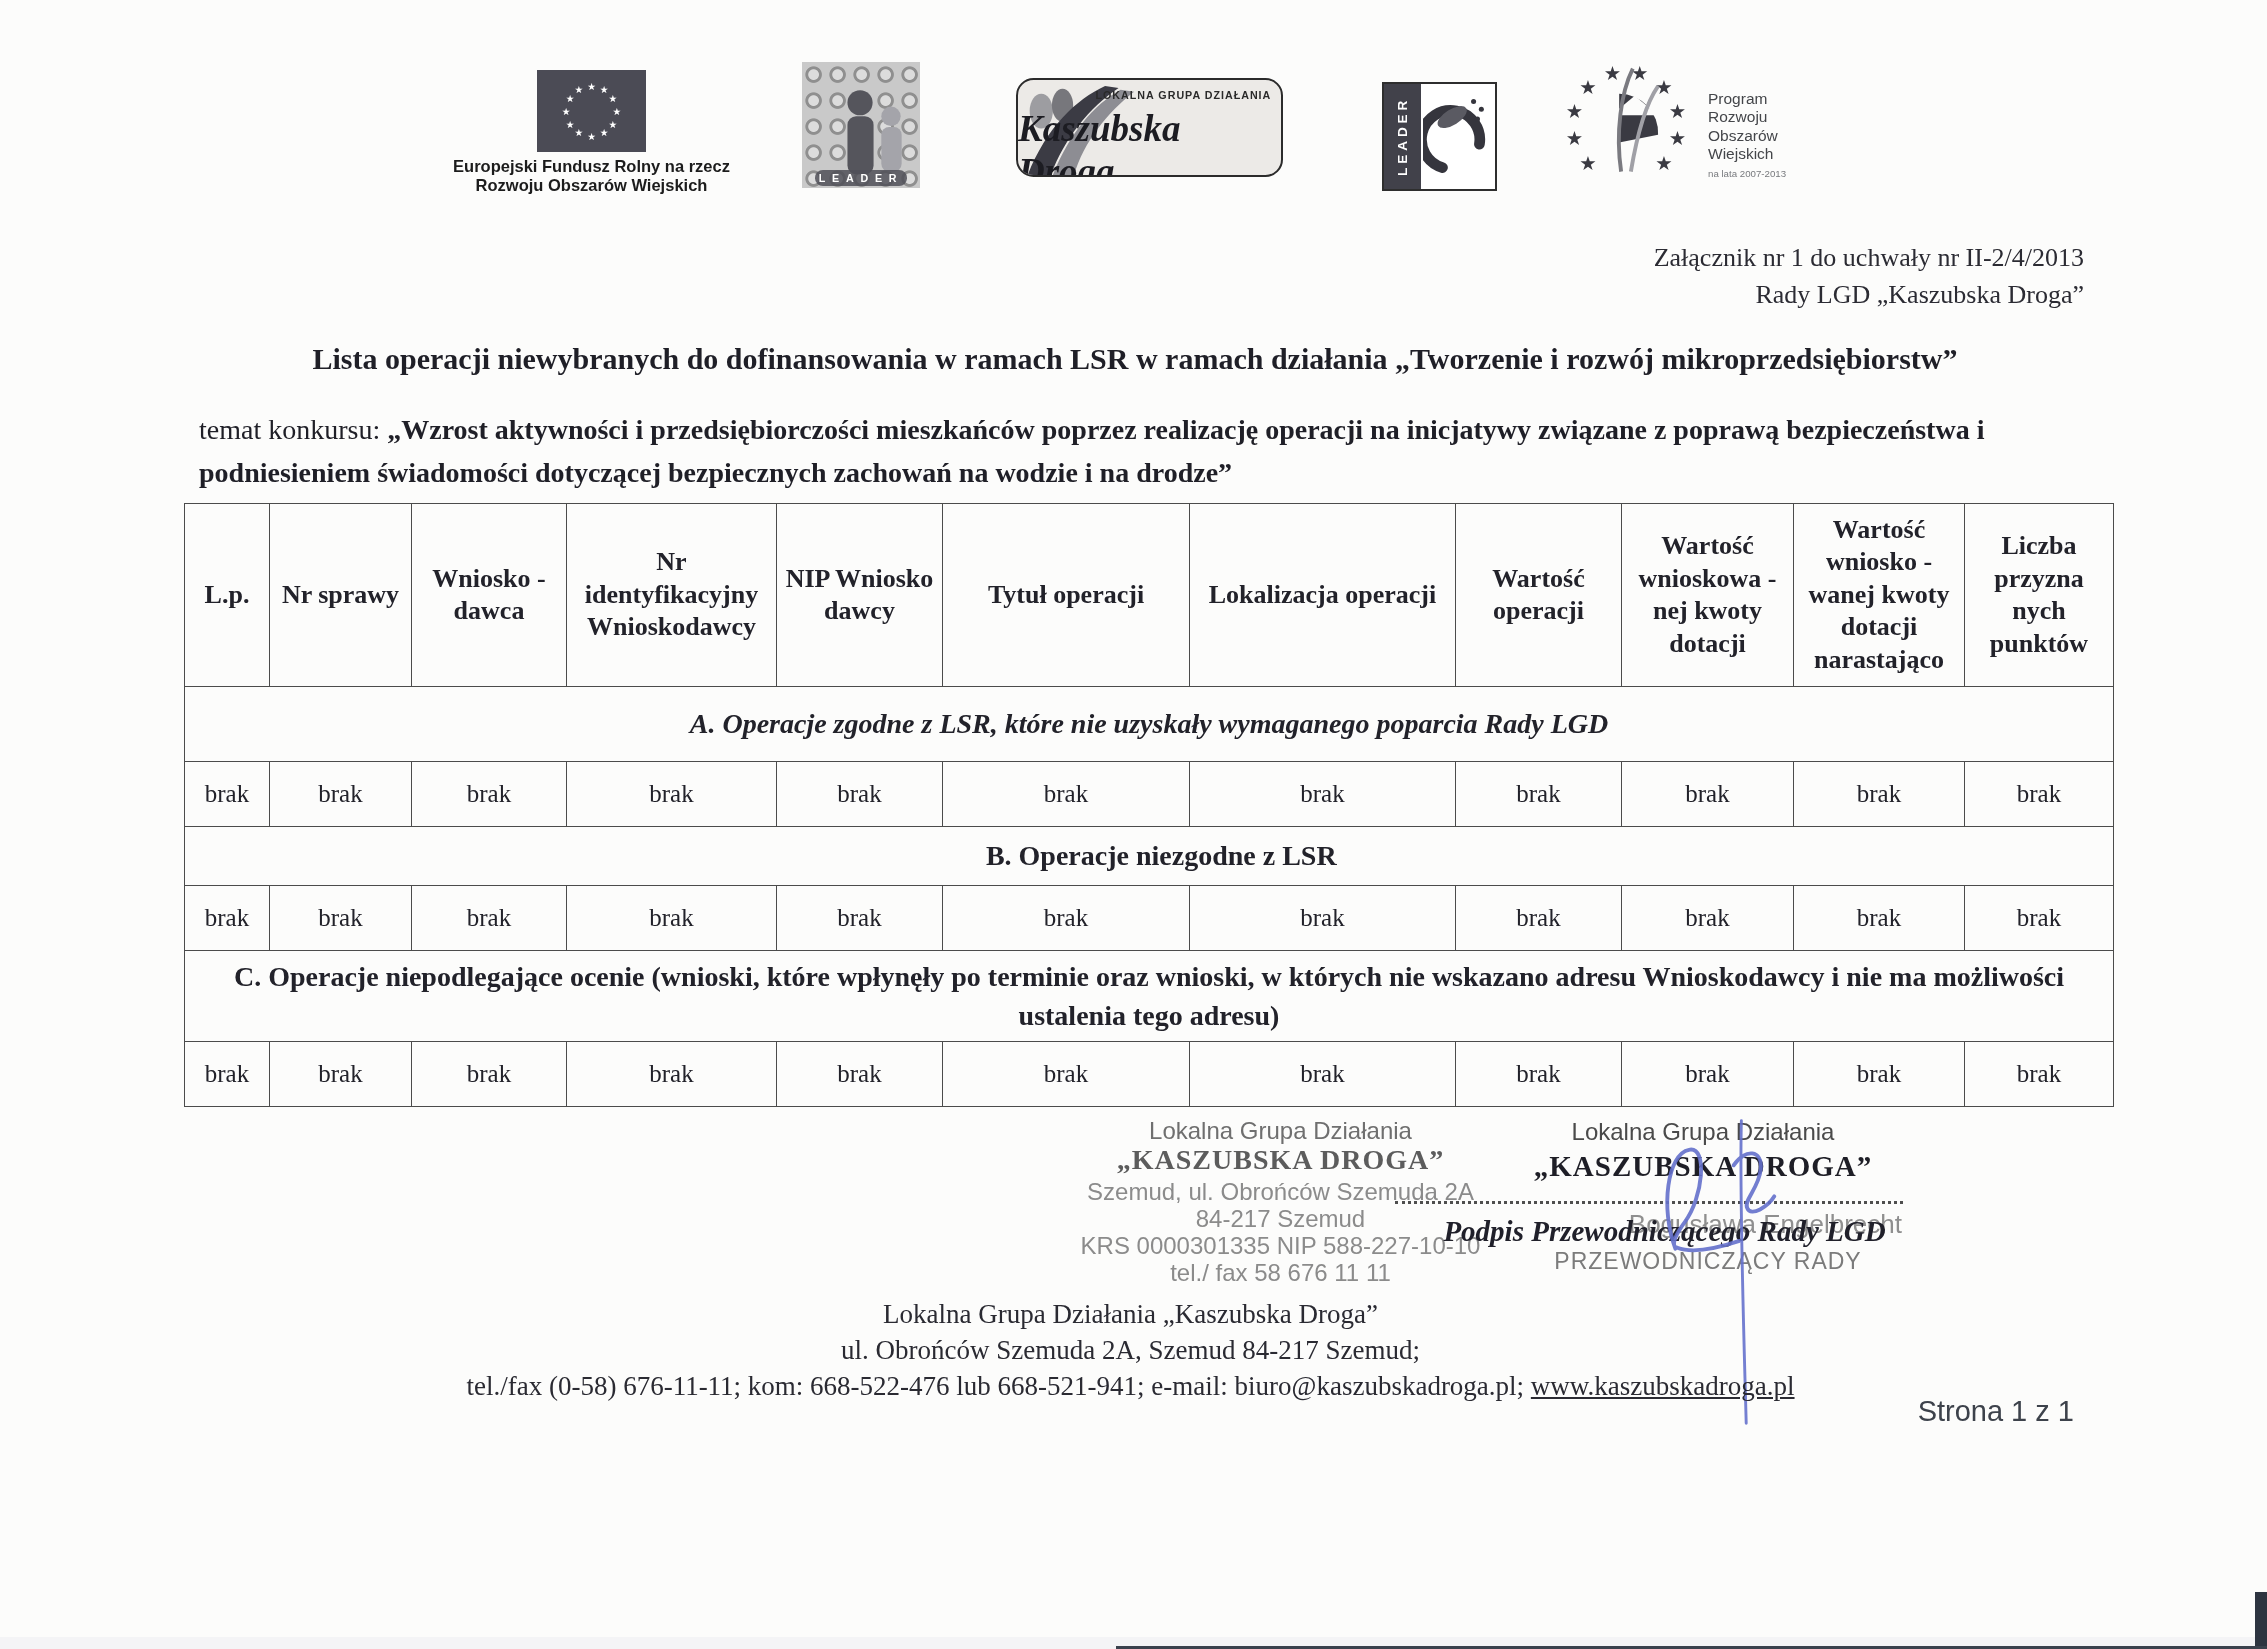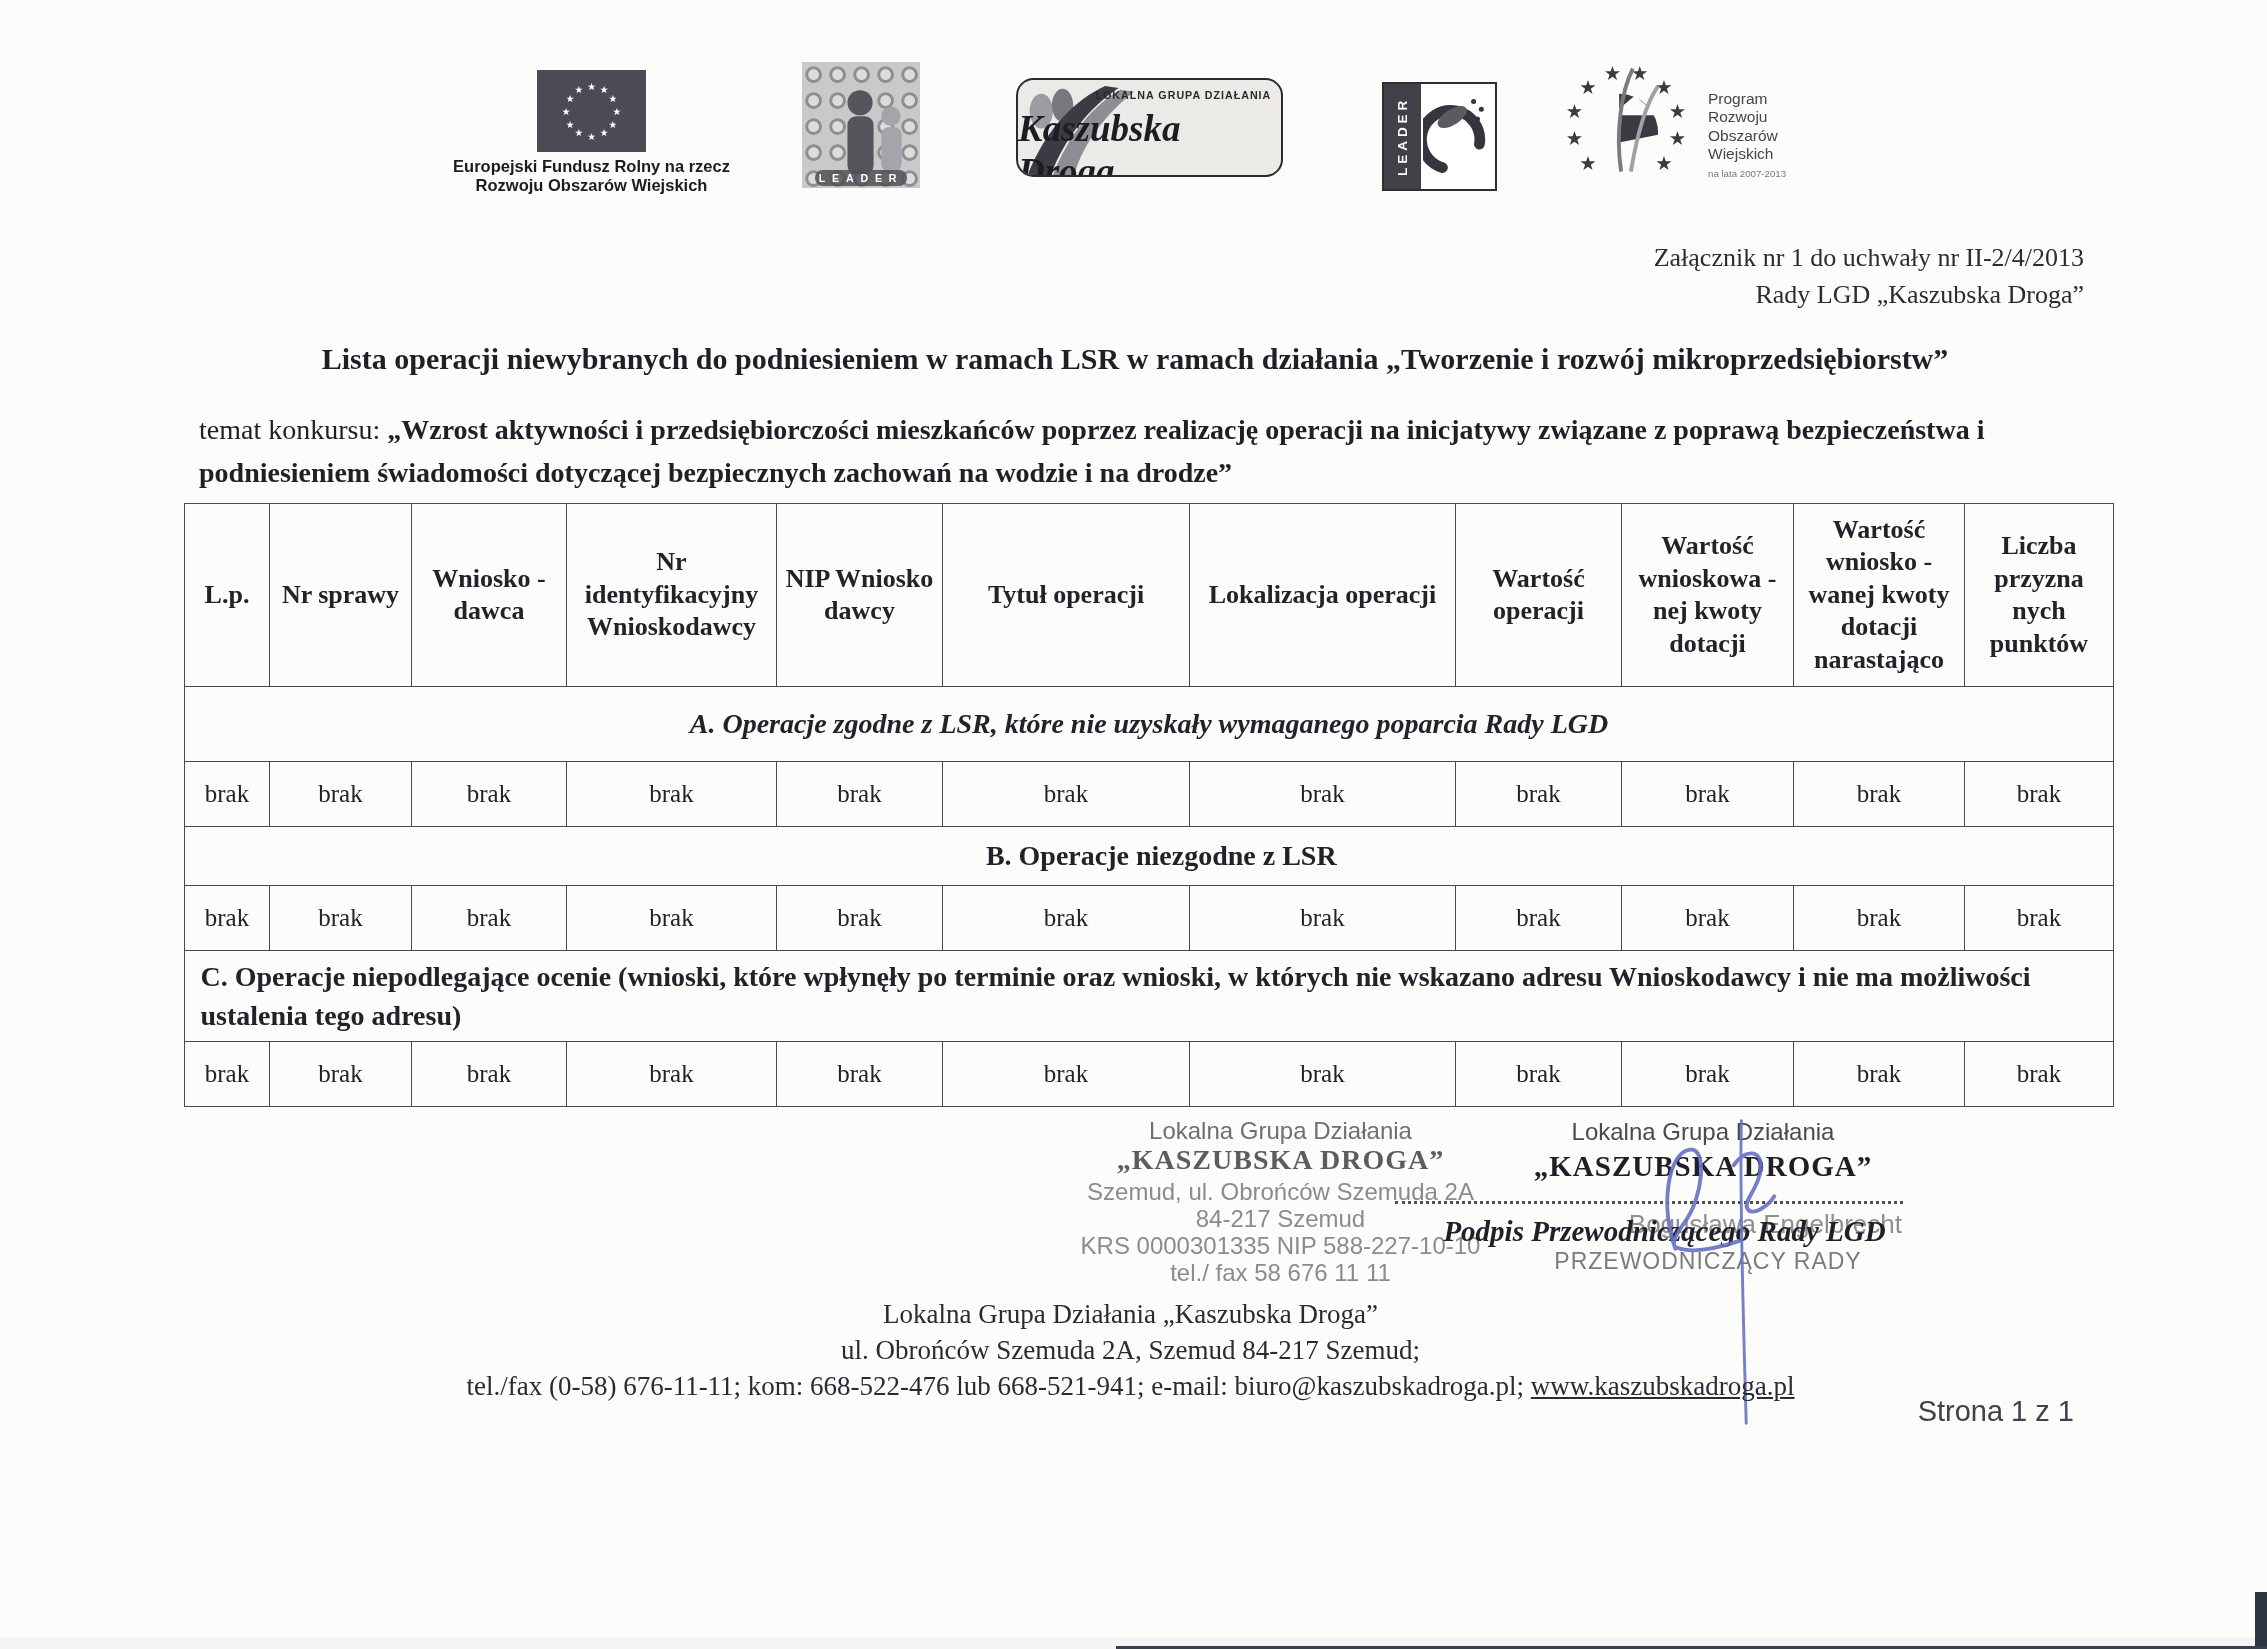--- a/index.html
+++ b/index.html
@@ -172,21 +172,21 @@
     </svg>
     <div class="prow-caption">Program Rozwoju Obszarów Wiejskich</div>
     <div class="prow-years">na lata 2007-2013</div>
   </div>
 
   <div class="attachment">
     <div>Załącznik nr 1 do uchwały nr II-2/4/2013</div>
     <div>Rady LGD „Kaszubska Droga”</div>
   </div>
 
-  <div class="doc-title">Lista operacji niewybranych do podniesieniem w ramach LSR w ramach działania „Tworzenie i rozwój mikroprzedsiębiorstw”</div>
+  <div class="doc-title">Lista operacji niewybranych do dofinansowania w ramach LSR w ramach działania „Tworzenie i rozwój mikroprzedsiębiorstw”</div>
 
   <div class="topic">
     <span>temat konkursu: </span><b>„Wzrost aktywności i przedsiębiorczości mieszkańców poprzez realizację operacji na inicjatywy związane z poprawą bezpieczeństwa i podniesieniem świadomości dotyczącej bezpiecznych zachowań na wodzie i na drodze”</b>
   </div>
 
   <table class="ops-table">
     <colgroup>
         <col style="width: 85px;">
         <col style="width: 142px;">
         <col style="width: 155px;">
@@ -241,21 +241,21 @@
           <td>brak</td>
           <td>brak</td>
           <td>brak</td>
           <td>brak</td>
           <td>brak</td>
           <td>brak</td>
           <td>brak</td>
           <td>brak</td>
         </tr>
         <tr class="sec-row sec-C">
-          <td colspan="11" style="text-align: left;">C. Operacje niepodlegające ocenie (wnioski, które wpłynęły po terminie oraz wnioski, w których nie wskazano adresu Wnioskodawcy i nie ma możliwości ustalenia tego adresu)</td>
+          <td colspan="11" style="text-align: center;">C. Operacje niepodlegające ocenie (wnioski, które wpłynęły po terminie oraz wnioski, w których nie wskazano adresu Wnioskodawcy i nie ma możliwości ustalenia tego adresu)</td>
         </tr>
         <tr class="data-row">
           <td>brak</td>
           <td>brak</td>
           <td>brak</td>
           <td>brak</td>
           <td>brak</td>
           <td>brak</td>
           <td>brak</td>
           <td>brak</td>

